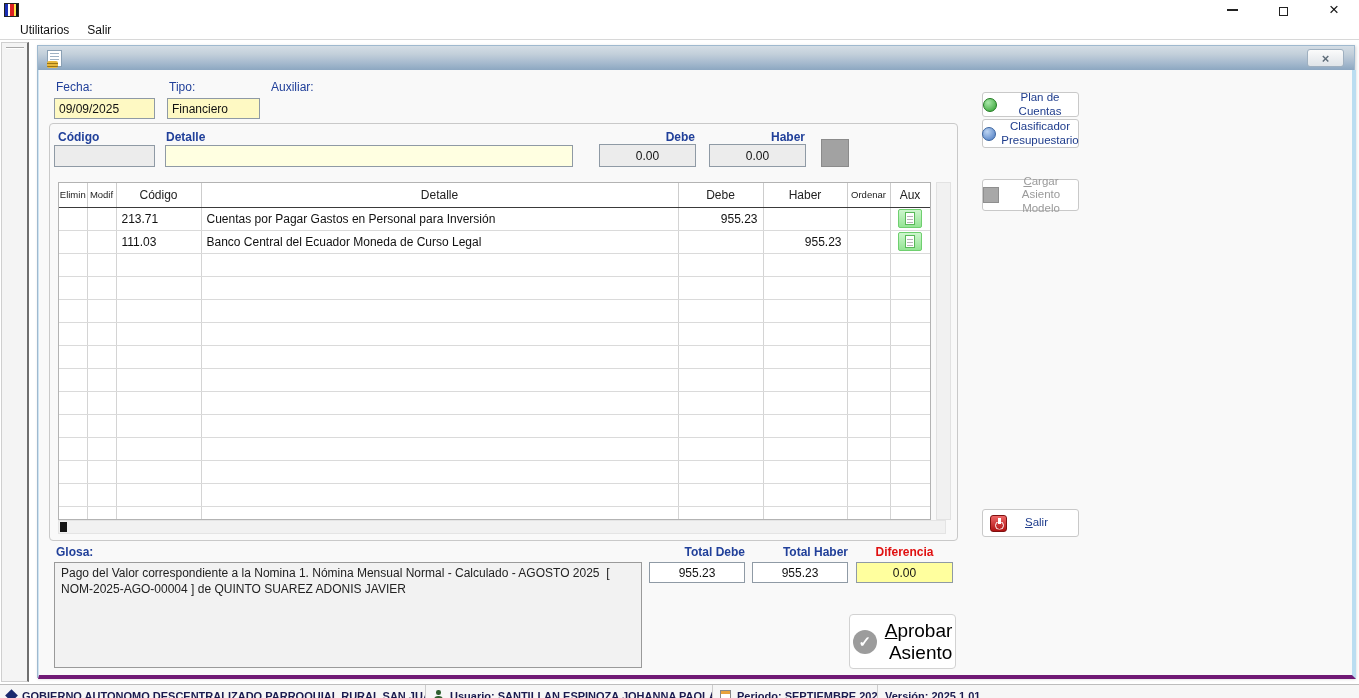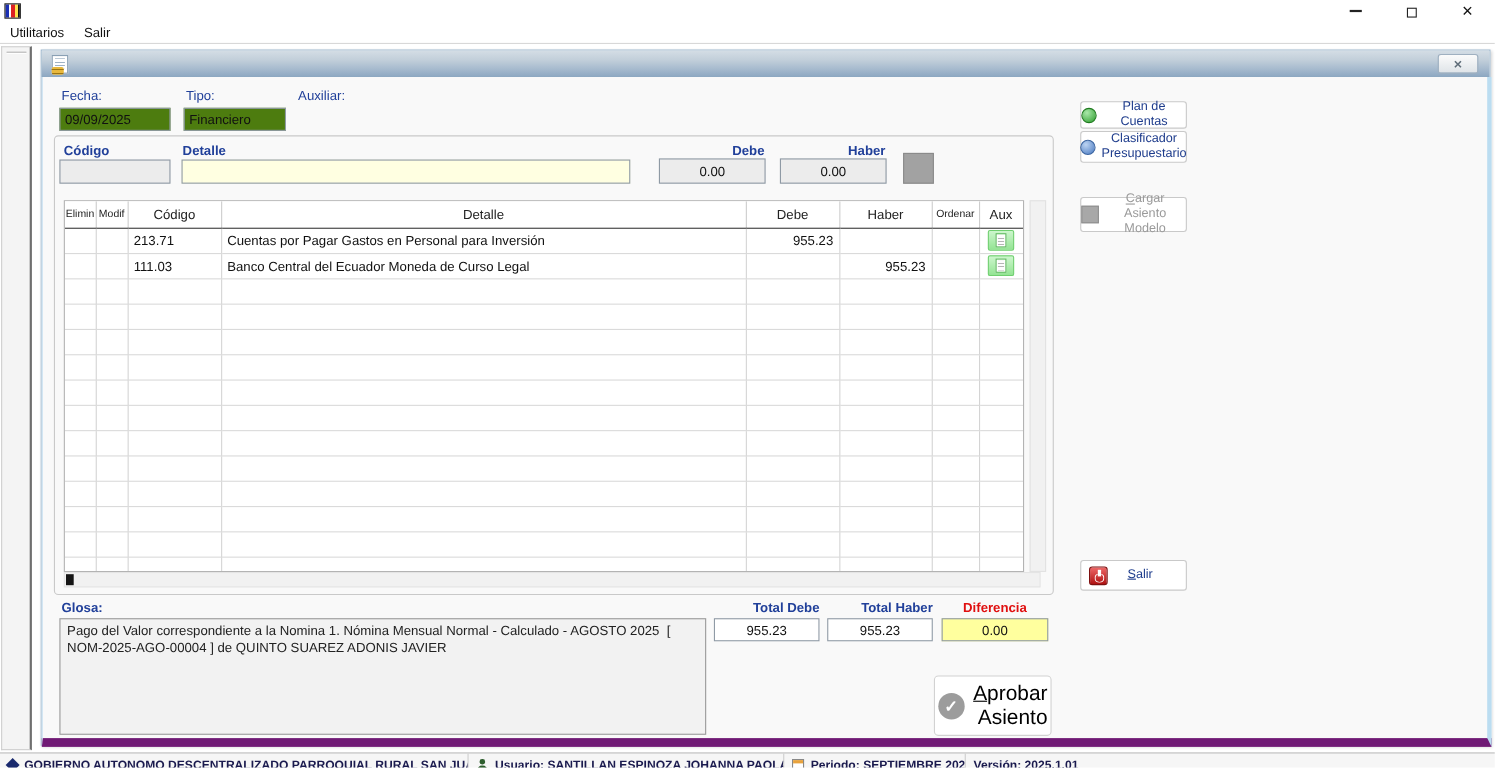--- a/index.html
+++ b/index.html
@@ -16,21 +16,21 @@
   .win-title { font-size:12px; color:#111; }
   .win-controls { margin-left:auto; display:flex; align-items:center; gap:37px; padding-right:18px; height:100%; }
   .ctl { width:14px; height:14px; display:flex; align-items:center; justify-content:center; cursor:default; }
   .min-glyph { width:11px; height:0; border-bottom:2px solid #222; }
   .restore-glyph { width:9px; height:9px; border:1px solid #222; background:#fff; position:relative; margin-top:2px; }
   .restore-glyph::before { content:""; position:absolute; top:-4px; left:3px; width:8px; height:8px; border:1px solid #222; z-index:-1; }
   .close-glyph { font-size:17px; color:#111; line-height:14px; }
 
   
   .menubar { position:absolute; left:0; top:20px; width:1359px; height:19px; background:#fff;
-             display:flex; align-items:center; gap:18px; padding-left:9px; font-size:12px; color:#111; }
+             display:flex; align-items:center; gap:18px; padding-left:20px; font-size:12px; color:#111; }
   .menu-item { cursor:default; }
 
   
   .client { position:absolute; left:0; top:39px; width:1359px; height:645px; background:#ffffff; border-top:1px solid #d8d8d8; }
   .left-strip { position:absolute; left:1px; top:2px; width:28px; height:640px; background:#f4f4f4;
                 border:1px solid #cfcfcf; border-right:2px solid #6f6f6f; }
   .left-strip .grip { position:absolute; left:4px; top:4px; width:18px; height:2px;
                       border-top:1px solid #a9a9a9; border-bottom:1px solid #fff; }
 
   
@@ -42,30 +42,30 @@
   .doc-coins-icon { width:15px; height:17px; margin-left:9px; position:relative; background:#fff;
                     border:1px solid #8aa0b4; }
   .doc-coins-icon::before { content:""; position:absolute; left:2px; top:2px; width:9px; height:9px;
                     background:repeating-linear-gradient(180deg,#9fb2c4 0 1px,#fff 1px 3px); }
   .doc-coins-icon::after { content:""; position:absolute; left:-1px; bottom:-2px; width:11px; height:7px;
                     background:repeating-linear-gradient(180deg,#e8b83c 0 2px,#9a7414 2px 3px); border-radius:2px; }
   .mdi-close { position:absolute; right:10px; top:3px; width:37px; height:18px; border:1px solid #9fb0c0;
                border-radius:3px; background:linear-gradient(180deg,#fbfbfb,#dfe4e8);
                display:flex; align-items:center; justify-content:center; font-size:13px; font-weight:bold; color:#5f6d79; }
   .mdi-body { position:absolute; left:0; top:24px; width:1318px; height:609px; background:#f9f9f9;
-              border-right:4px solid #bbddf1; border-bottom:8px solid #701a75; border-left:1px solid #cfe4f2; }
+              border-right:4px solid #bbddf1; border-bottom:4px solid #701a75; border-left:1px solid #cfe4f2; }
 
   
   .lbl { position:absolute; font-size:12px; color:#21409a; }
   .lbl.b { font-weight:bold; }
   .lbl.r { text-align:right; }
   .lbl.red { color:#e01010; font-weight:bold;text-align:center; }
   .fld { position:absolute; border:1px solid #8f9aa5; font-size:12px; color:#111; padding:0 4px;
          font-family:"Liberation Sans", sans-serif; outline:none; }
-  .cyan  { background:#4d7c0f; }
+  .cyan  { background:#fef9c3; }
   .pre   { white-space:pre; }
   .gray  { background:#ececec; }
   .yellowfld { background:#ffffe1; }
   .num { text-align:center; }
   .whitefld { background:#ffffff; }
   .diffld { background:#ffff9e; }
 
   .groupbox { position:absolute; left:10px; top:53px; width:909px; height:418px;
               border:1px solid #c9c9c9; border-radius:4px; background:transparent; }
   .sq-btn { position:absolute; left:782px; top:69px; width:28px; height:28px; background:#a2a2a2; border:1px solid #8b8b8b; }

